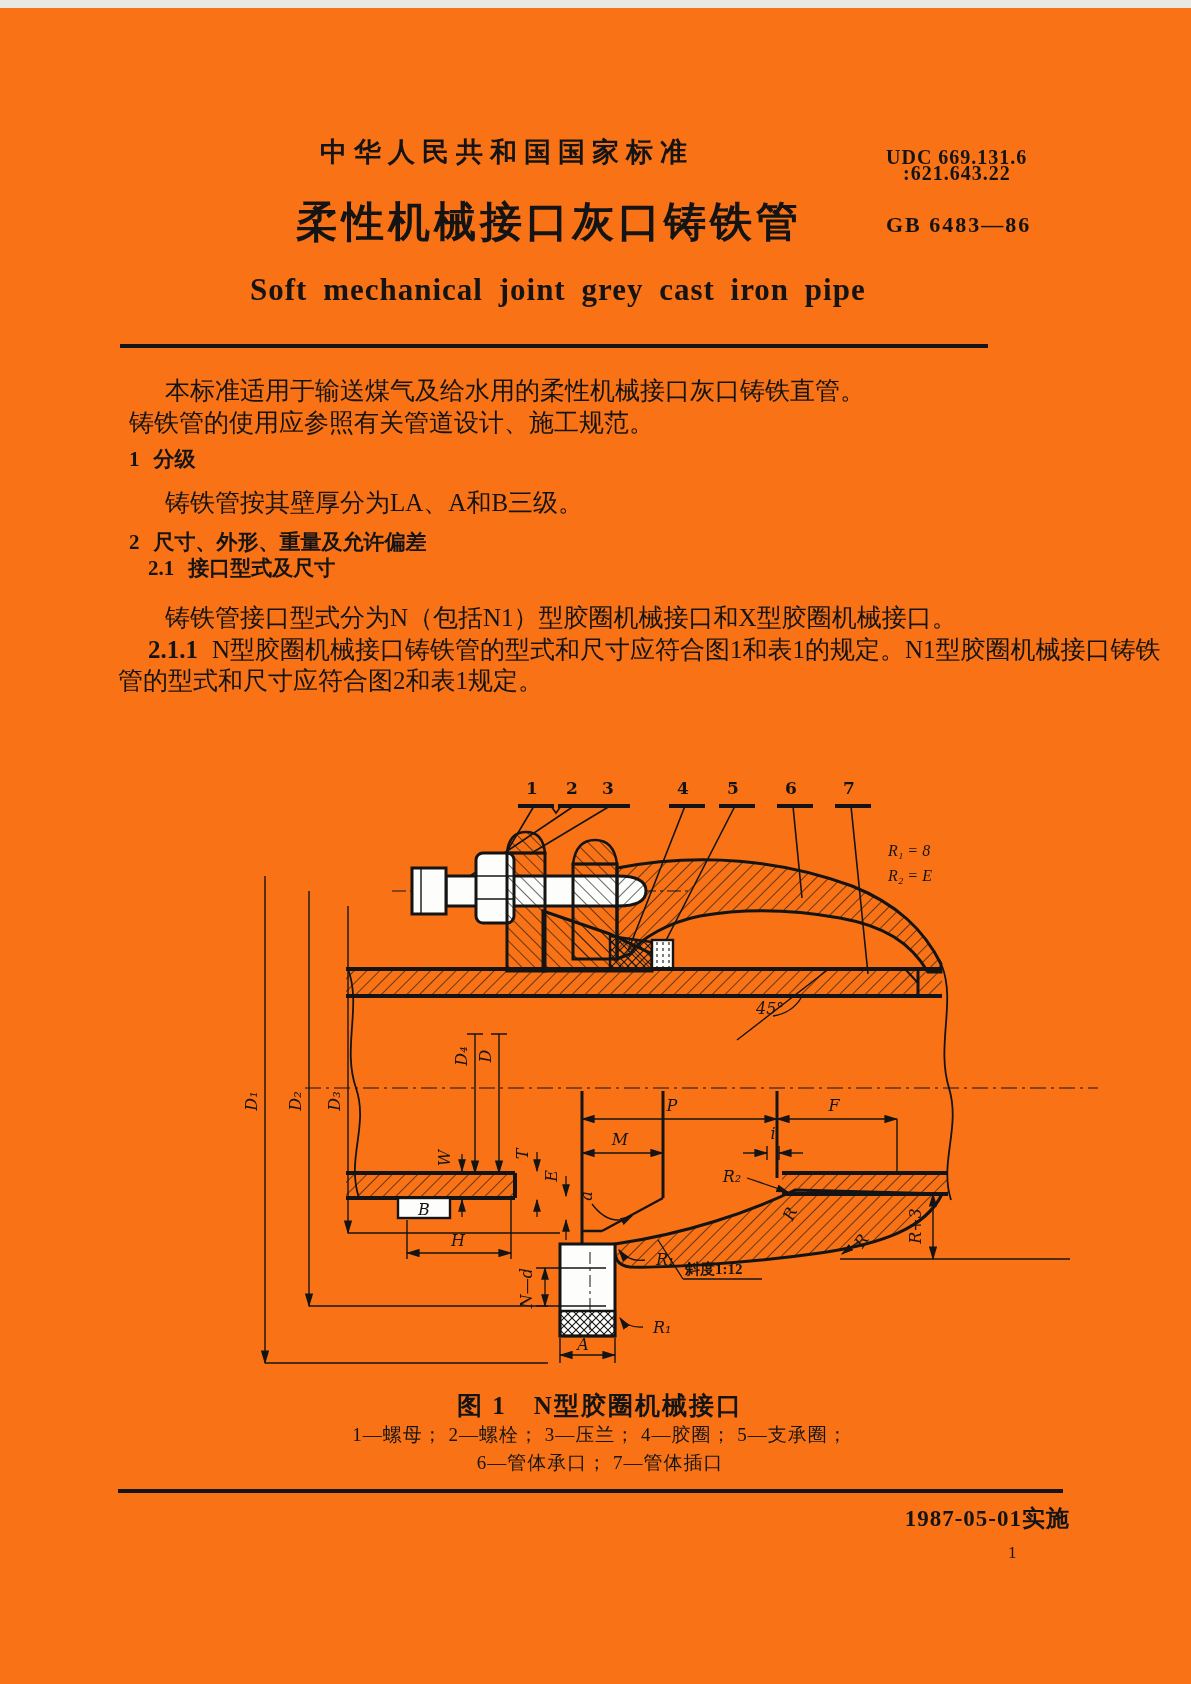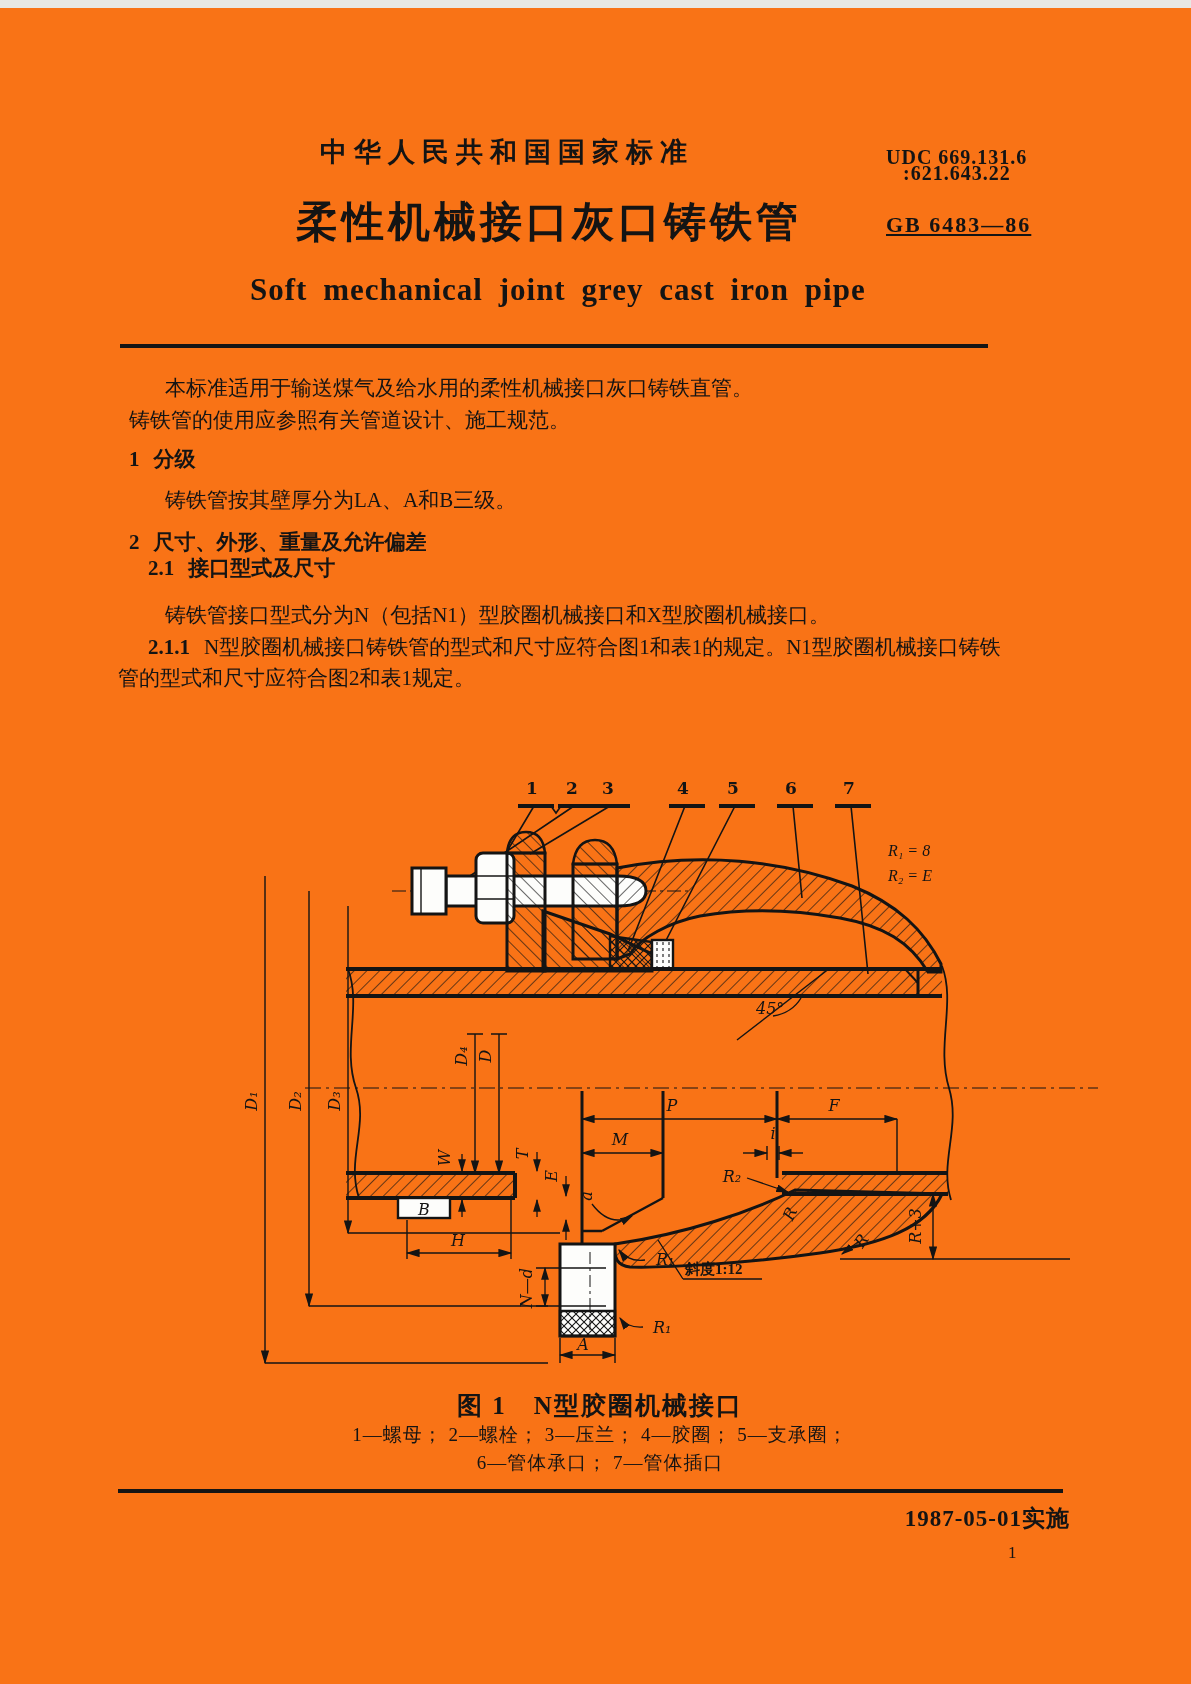--- a/index.html
+++ b/index.html
@@ -5,24 +5,24 @@
   html,body{margin:0;padding:0;background:#e8e8e4;}
   .page{
     position:relative;width:1191px;height:1684px;margin:8px auto;
     background:#f97316;color:#141414;overflow:hidden;
     font-family:"Liberation Serif","DejaVu Serif",serif;
   }
   .abs{position:absolute;white-space:nowrap;}
   .rule{position:absolute;background:#151515;}
   .org{font-size:27px;letter-spacing:7px;font-weight:bold;}
   .udc{font-size:20px;font-weight:bold;letter-spacing:1px;font-family:"Liberation Serif","DejaVu Serif",serif;}
-  .gb{font-size:22px;font-weight:bold;letter-spacing:2px;text-decoration:underline;}
+  .gb{font-size:22px;font-weight:bold;letter-spacing:2px;}
   .title-zh{font-size:42px;font-weight:bold;letter-spacing:4px;}
   .title-en{font-size:31px;font-weight:bold;letter-spacing:1px;word-spacing:7px;}
-  .txt{font-size:21px;}
+  .txt{font-size:25px;}
   .hd{font-size:21px;font-weight:bold;}
   .num{font-weight:bold;margin-right:14px;}
   .cap{font-size:25px;font-weight:bold;letter-spacing:2px;}
   .legend{font-size:19px;letter-spacing:1px;}
   .foot{font-size:23px;font-weight:bold;letter-spacing:1px;}
   .pageno{font-size:17px;}
   .center-row{text-align:center;}
   svg text{fill:#141414;}
   .dimlab{font-style:italic;font-size:16px;font-family:"DejaVu Serif","Liberation Serif",serif;}
   .dimlab-cn{font-size:15px;font-style:normal;font-weight:bold;}

